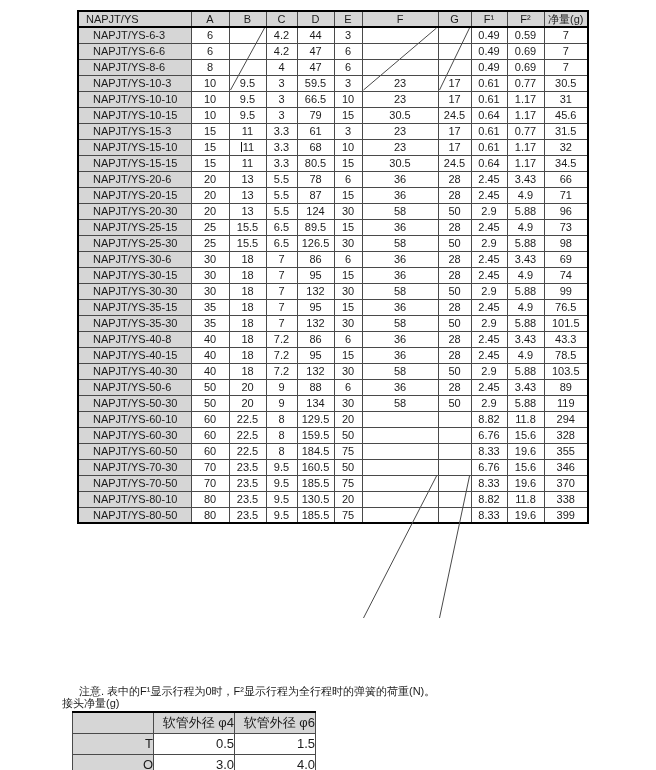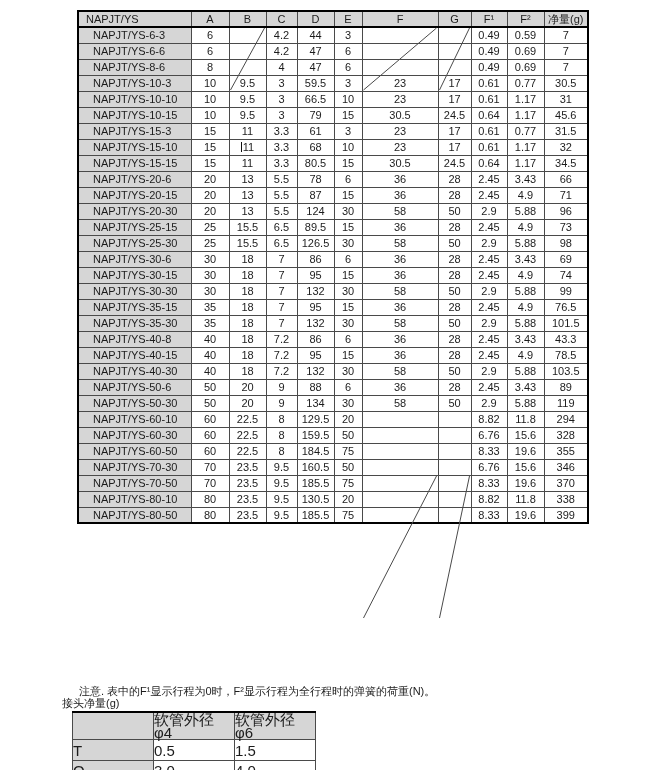--- a/index.html
+++ b/index.html
@@ -44,21 +44,21 @@
   .note  { position: absolute; left: 63px; top: 668px; margin: 16px; font-size: 11px; }
   .sub-title { position: absolute; left: 62px; top: 696px; margin: 0; font-size: 11px; }
   .sub-wrap { position: absolute; left: 72px; top: 711px; }
   table.sub {
     border-collapse: collapse; table-layout: fixed;
     border-top: 2px solid #000; border-bottom: 2px solid #000;
   }
   .sub th, .sub td {
     border: 1px solid #4a4a4a;
     width: 81px; height: 21px; line-height: 13px;
-    padding: 0; font-size: 15px; font-weight: normal; text-align: left;
+    padding: 0; font-size: 13px; font-weight: normal; text-align: right;
   }
   .sub .gray { background: #d6d6d6; }
 </style>
 </head>
 <body>
 
 <div class="table-wrap">
   <table class="spec">
     <colgroup>
         <col style="width: 113px;">

